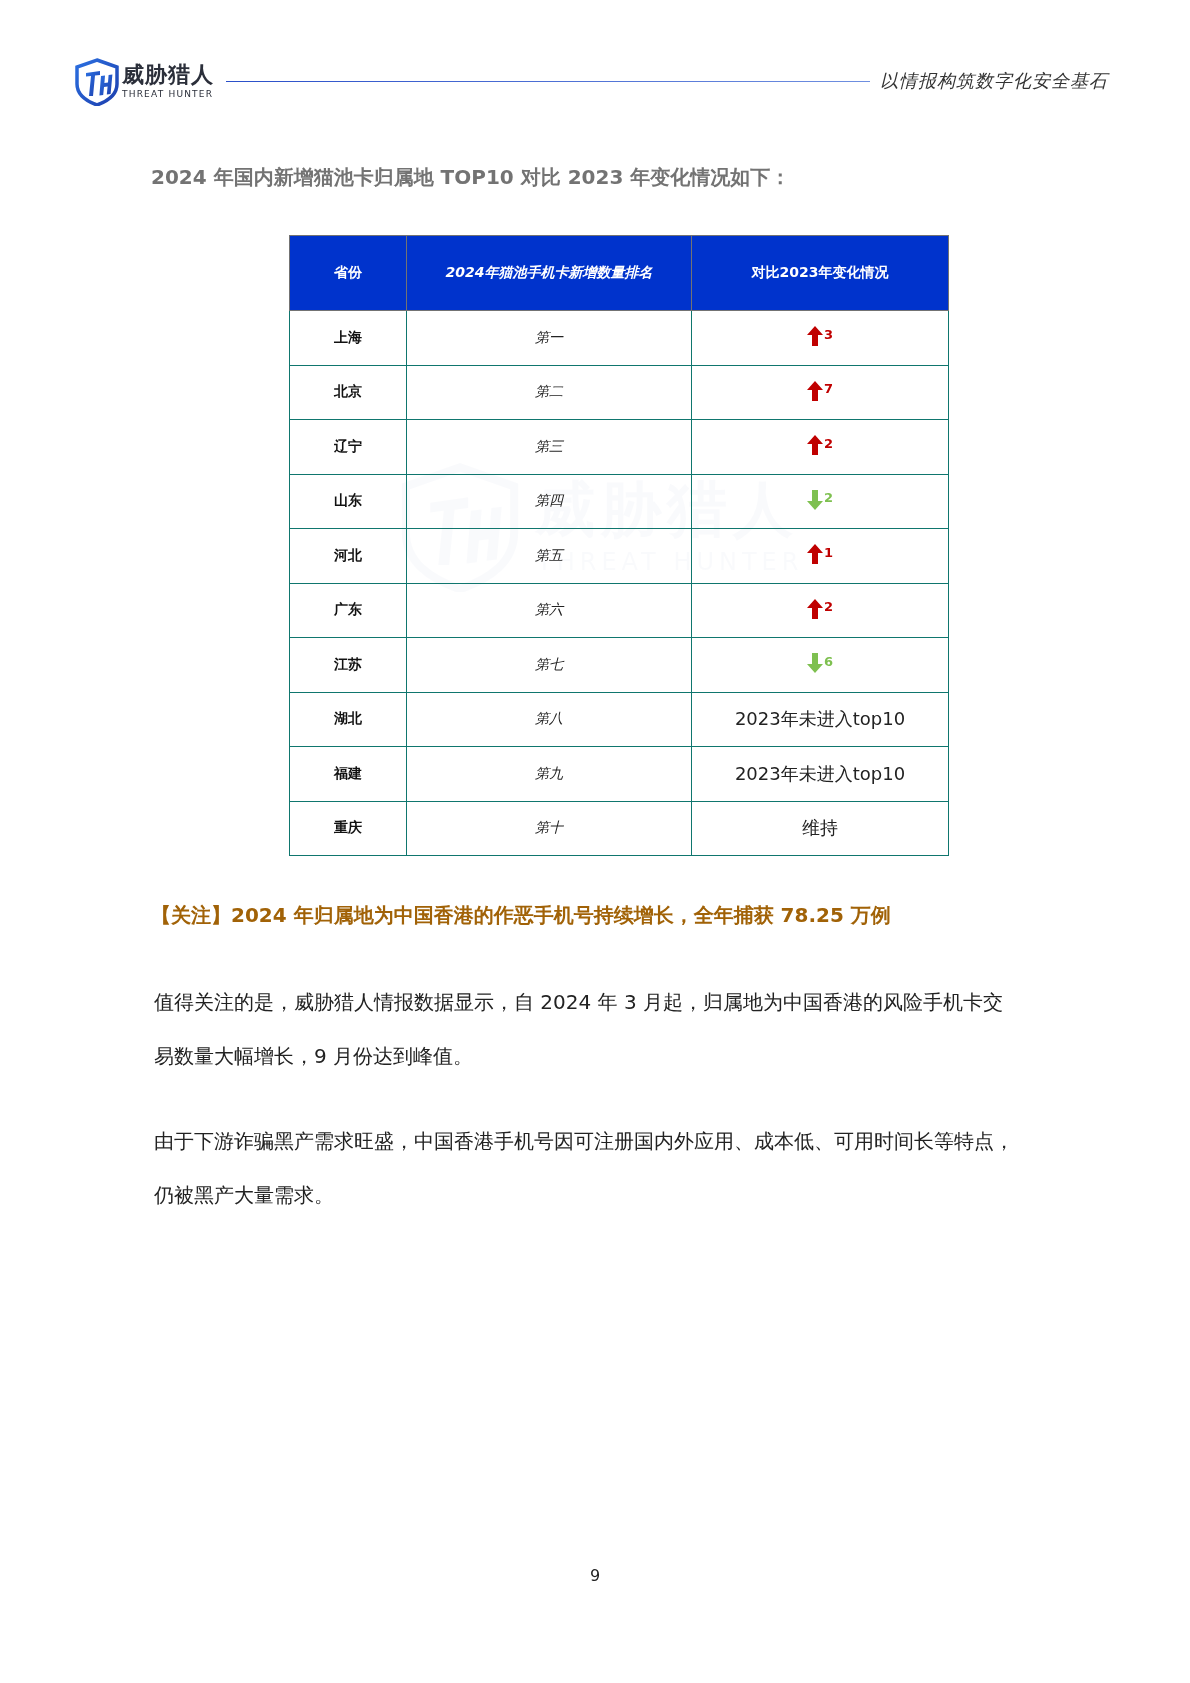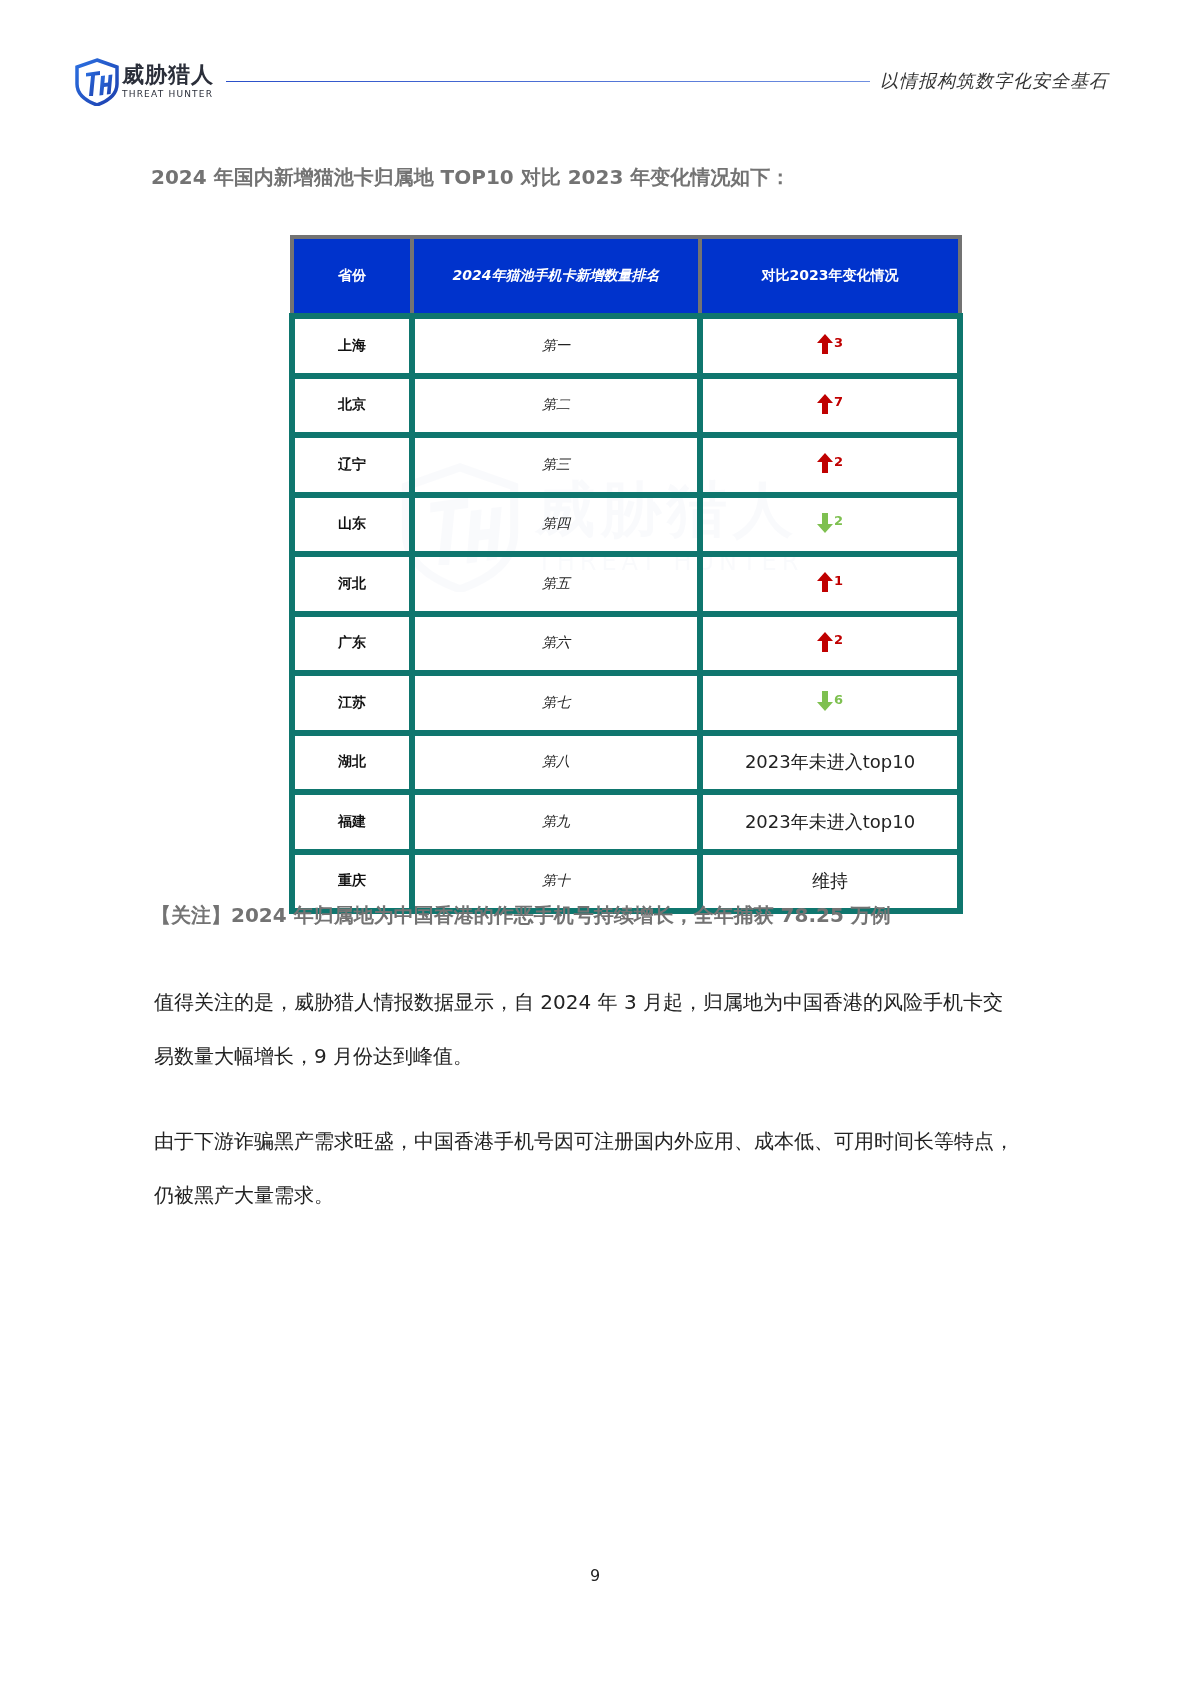--- a/index.html
+++ b/index.html
@@ -15,38 +15,38 @@
               background: linear-gradient(90deg, #2a4fc9, #6f8fe0); }
   .hdr-slogan { position: absolute; left: 880px; top: 69px; font-size: 18px; font-style: italic;
                 color: #333; letter-spacing: 1px; white-space: nowrap; }
 
   
   .title { position: absolute; left: 151px; top: 164px; font-size: 20px; font-weight: bold; color: #737373; white-space: nowrap; }
 
   
   .tbl { position: absolute; left: 289px; top: 235px; border-collapse: collapse; }
   .tbl th { background: #0033cc; color: #fff; font-size: 14px; font-weight: bold;
-            height: 58px; border: 4px solid #737373; padding: 8px; text-align: center; }
-  .tbl td { height: 53.5px; border: 6px solid #0f766e; padding: 0; text-align: center;
+            height: 58px; border: 1px solid #737373; padding: 8px; text-align: center; }
+  .tbl td { height: 53.5px; border: 1px solid #0f766e; padding: 0; text-align: center;
             font-size: 14px; color: #222; background: rgba(255,255,255,0.6); }
   .tbl td.prov { font-weight: bold; color: #111; }
   .c1 { width: 100px; } .c2 { width: 268px; font-style: italic; } .c3 { width: 240px; }
   .chg { display: inline-flex; align-items: center; gap: 1px; font-weight: bold; font-size: 13px; }
   .chg.up { color: #c00000; }
   .chg.down { color: #7ec050; }
   .chg .num { position: relative; top: -2px; }
   .chg-text { font-size: 18px; color: #222; }
 
   
   .wm { position: absolute; left: 395px; top: 462px; opacity: 0.06; pointer-events: none; }
   .wm-cn { position: absolute; left: 140px; top: 8px; font-size: 60px; font-weight: bold; color: #1e3a8a; white-space: nowrap; letter-spacing: 6px; }
   .wm-en { position: absolute; left: 142px; top: 86px; font-size: 24px; color: #1e3a8a; letter-spacing: 5px; white-space: nowrap; }
 
   
-  .alert { position: absolute; left: 151px; top: 902px; font-size: 20px; font-weight: bold; color: #737373; white-space: nowrap; }
+  .alert { position: absolute; left: 151px; top: 902px; font-size: 20px; font-weight: bold; color: #a16207; white-space: nowrap; }
   .para { position: absolute; left: 154px; font-size: 20px; color: #222; white-space: nowrap; }
   .p1 { top: 989px; } .p2 { top: 1043px; } .p3 { top: 1128px; } .p4 { top: 1182px; }
 
   .pagenum { position: absolute; left: 0; width: 1190px; top: 1566px; text-align: center; font-size: 16px; color: #222; }
 </style>
 </head>
 <body>
 
 <div>
   <svg class="hdr-logo" viewBox="0 0 46 48">

